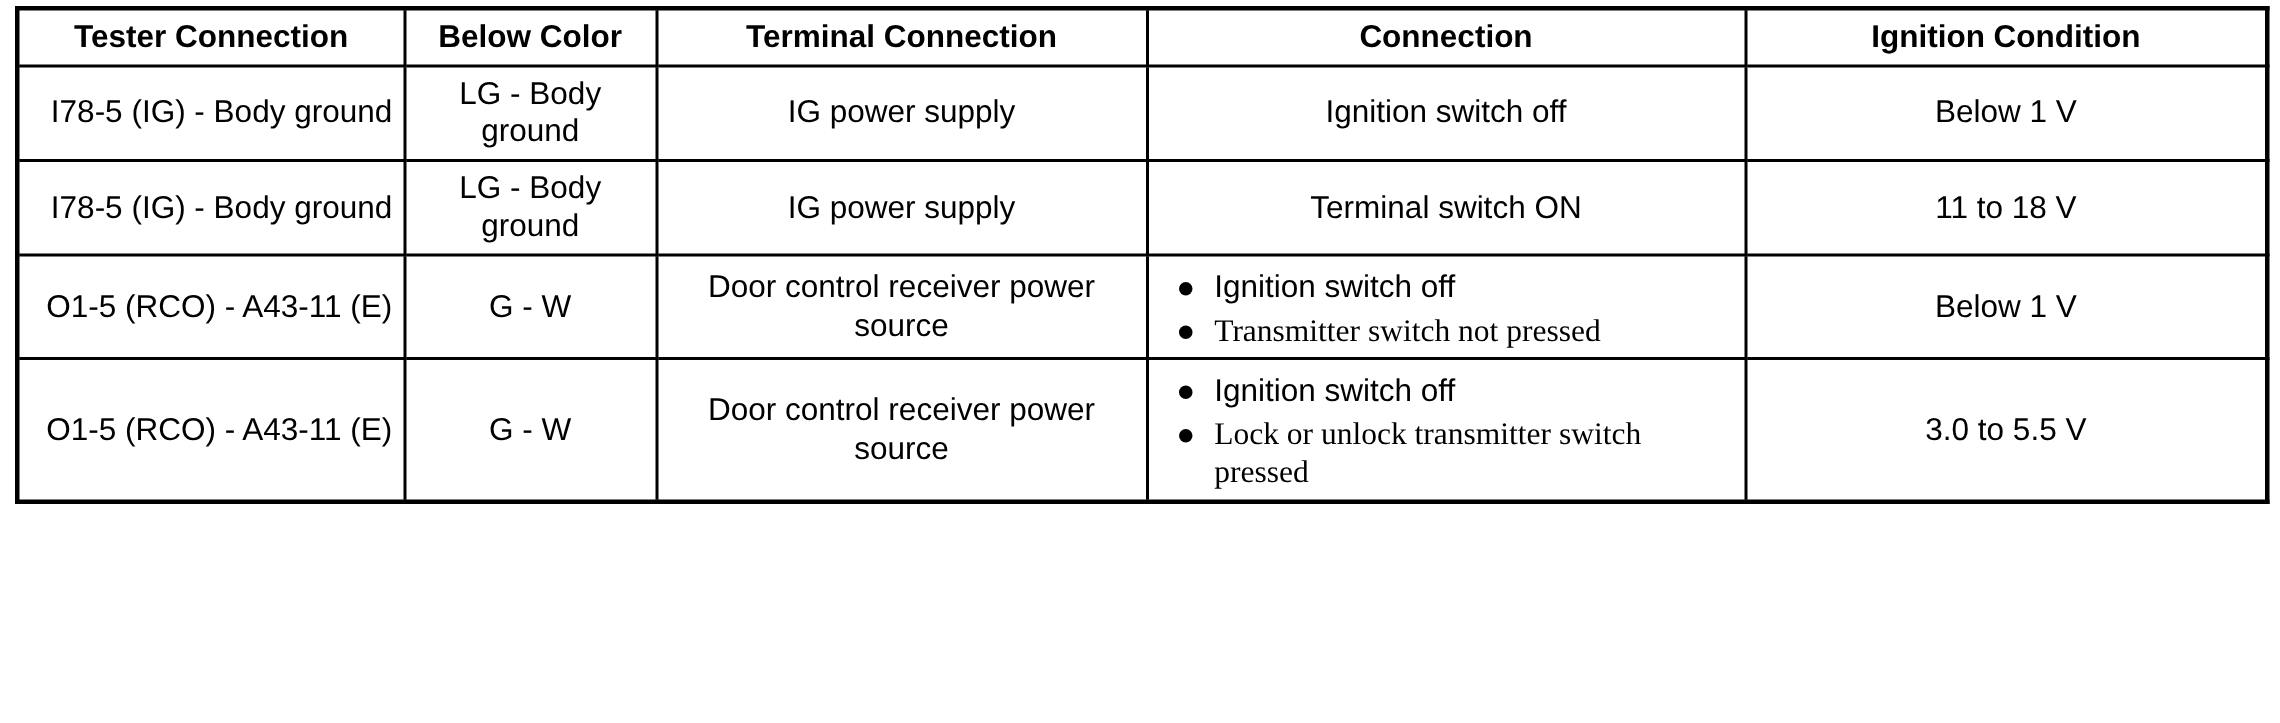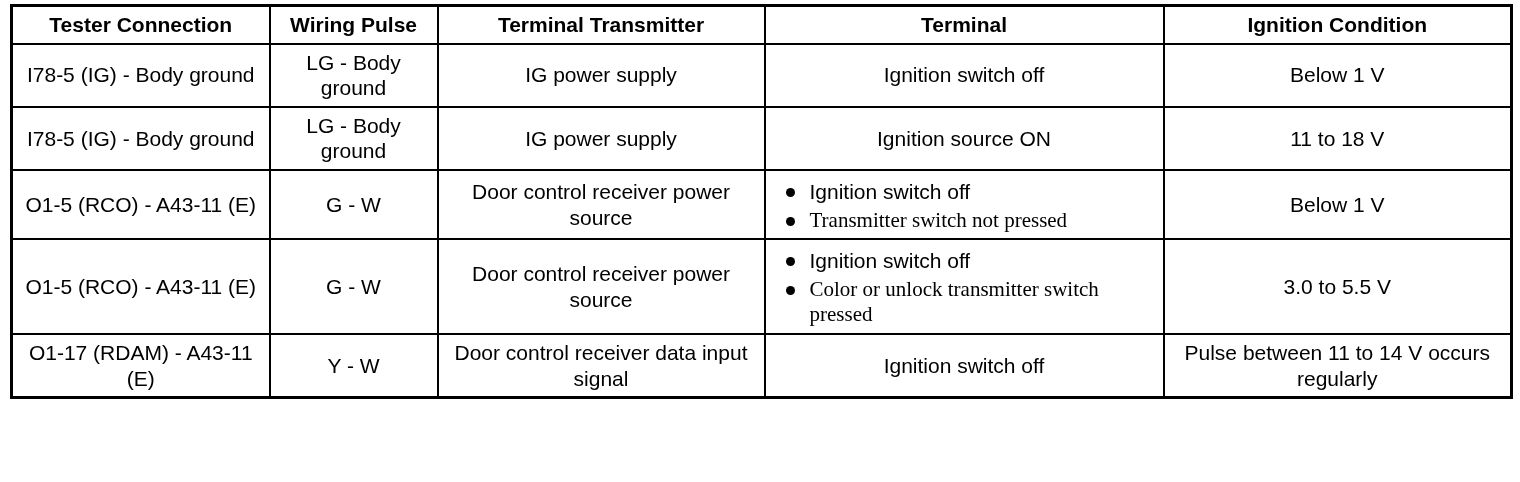--- a/index.html
+++ b/index.html
@@ -48,21 +48,21 @@
   thead th {
     font-weight: bold;
     text-align: center;
     font-size: 22px;
     padding: 7px 6px 8px 6px;
     border-bottom: 3px solid #000000;
   }
 
   
   td.col-tester {
-    text-align: center;
+    text-align: right;
     vertical-align: top;
     padding-top: 9px;
   }
 
   td.col-wiring,
   td.col-terminal,
   td.col-specified {
     text-align: center;
   }
 
@@ -107,39 +107,39 @@
     <colgroup>
       <col class="c1">
         <col class="c2">
         <col class="c3">
         <col class="c4">
         <col class="c5">
     </colgroup>
     <thead>
       <tr>
         <th>Tester Connection</th>
-        <th>Wiring Pulse</th>
-        <th>Terminal Transmitter</th>
-        <th>Terminal</th>
+        <th>Below Color</th>
+        <th>Terminal Connection</th>
+        <th>Connection</th>
         <th>Ignition Condition</th>
       </tr>
     </thead>
     <tbody id="table-body">
         <tr>
           <td class="col-tester">I78-5 (IG) - Body ground</td>
           <td class="col-wiring">LG - Body ground</td>
           <td class="col-terminal">IG power supply</td>
           <td class="col-condition">Ignition switch off</td>
           <td class="col-specified">Below 1 V</td>
         </tr>
         <tr>
           <td class="col-tester">I78-5 (IG) - Body ground</td>
           <td class="col-wiring">LG - Body ground</td>
           <td class="col-terminal">IG power supply</td>
-          <td class="col-condition">Ignition source ON</td>
+          <td class="col-condition">Terminal switch ON</td>
           <td class="col-specified">11 to 18 V</td>
         </tr>
         <tr>
           <td class="col-tester">O1-5 (RCO) - A43-11 (E)</td>
           <td class="col-wiring">G - W</td>
           <td class="col-terminal">Door control receiver power source</td>
           <td class="col-condition has-bullets">
             <ul class="cond-list">
               <li><span class="bullet-dot"></span><span>Ignition switch off</span></li>
               <li><span class="bullet-dot"></span><span>Transmitter switch not pressed</span></li>
@@ -147,27 +147,20 @@
           </td>
           <td class="col-specified">Below 1 V</td>
         </tr>
         <tr>
           <td class="col-tester">O1-5 (RCO) - A43-11 (E)</td>
           <td class="col-wiring">G - W</td>
           <td class="col-terminal">Door control receiver power source</td>
           <td class="col-condition has-bullets">
             <ul class="cond-list">
               <li><span class="bullet-dot"></span><span>Ignition switch off</span></li>
-              <li><span class="bullet-dot"></span><span>Color or unlock transmitter switch pressed</span></li>
+              <li><span class="bullet-dot"></span><span>Lock or unlock transmitter switch pressed</span></li>
             </ul>
           </td>
           <td class="col-specified">3.0 to 5.5 V</td>
-        </tr>
-        <tr>
-          <td class="col-tester">O1-17 (RDAM) - A43-11 (E)</td>
-          <td class="col-wiring">Y - W</td>
-          <td class="col-terminal">Door control receiver data input signal</td>
-          <td class="col-condition">Ignition switch off</td>
-          <td class="col-specified">Pulse between 11 to 14 V occurs regularly</td>
         </tr>
       </tbody>
   </table>
 </div>
 
 </body></html>

